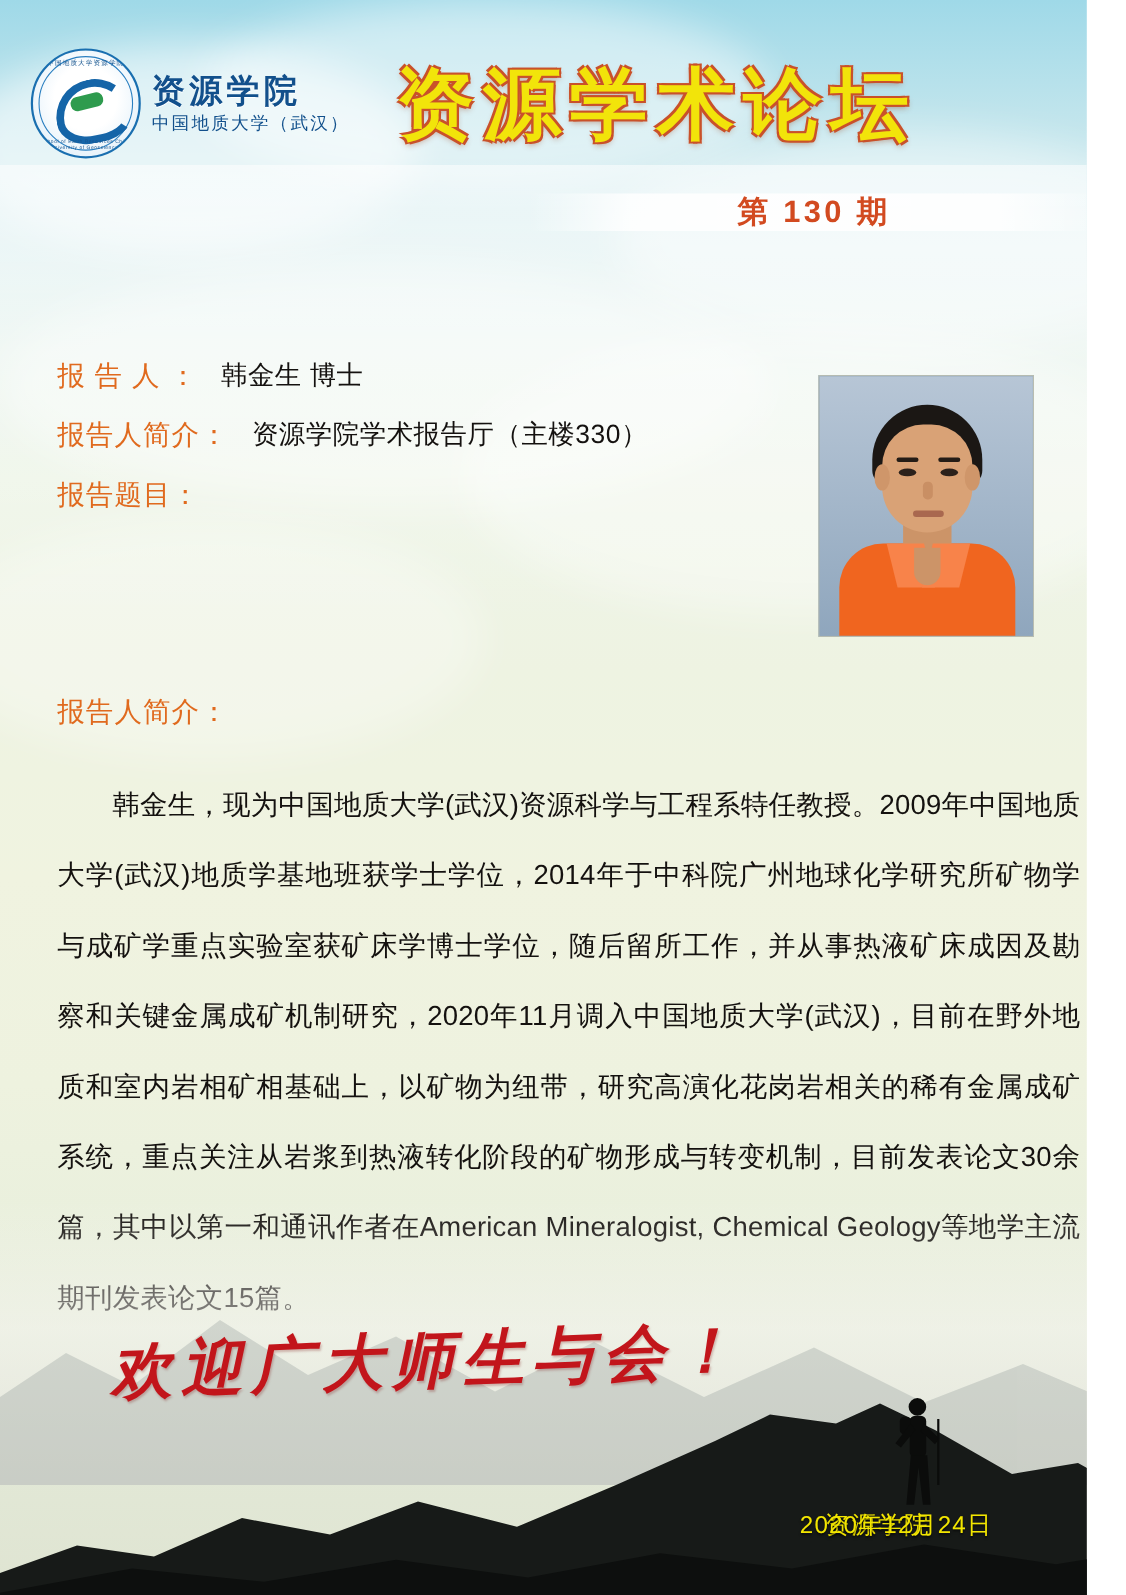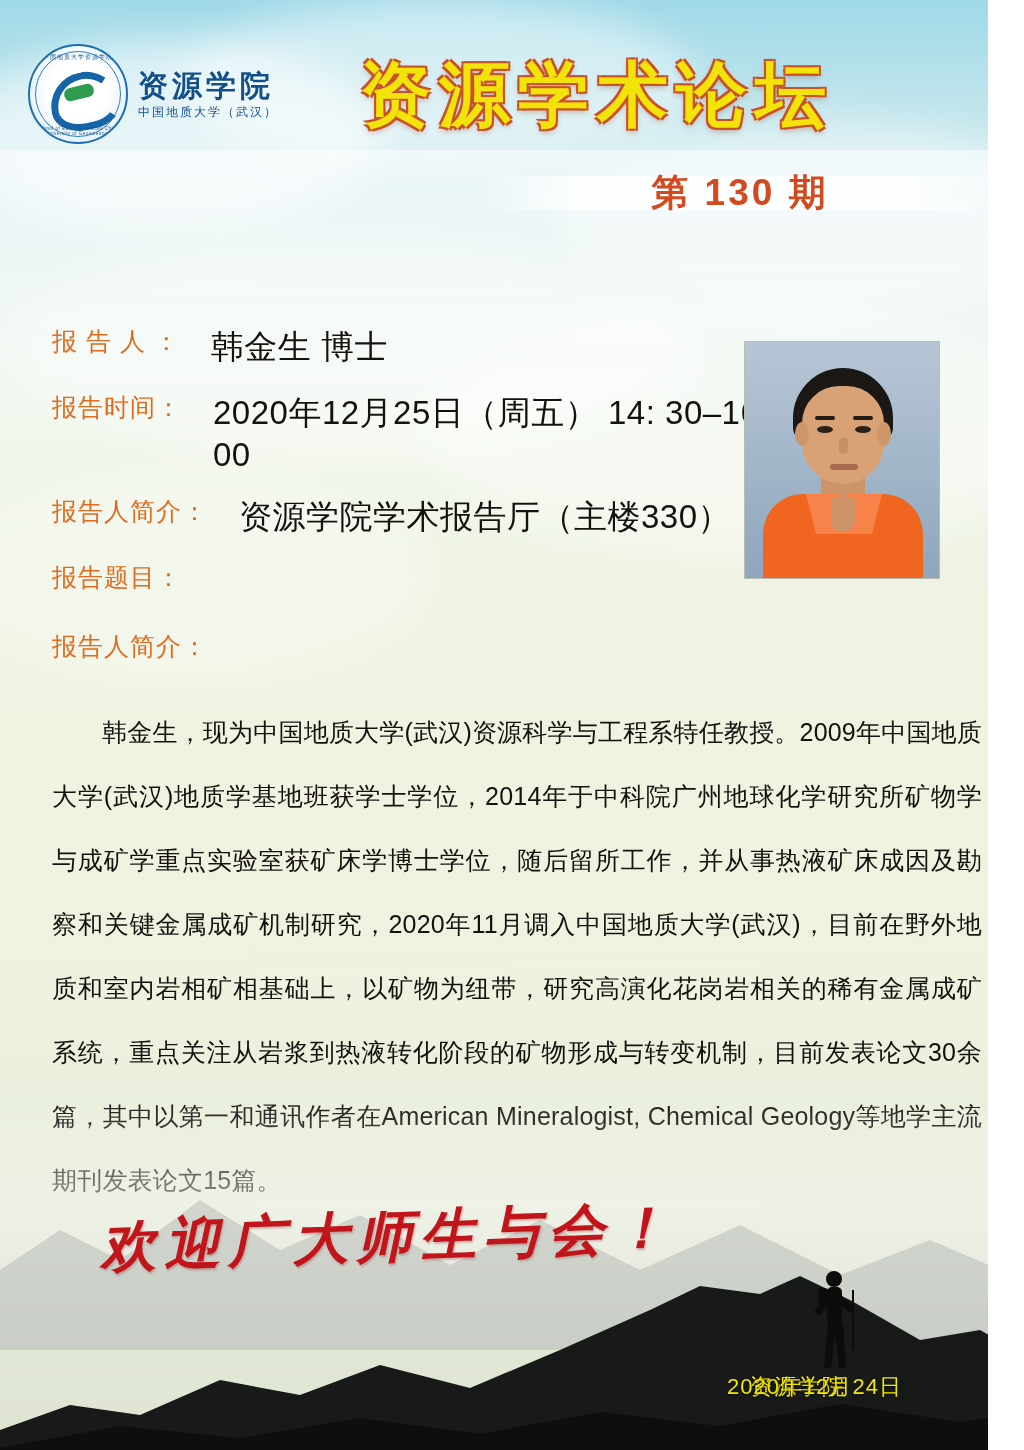--- a/index.html
+++ b/index.html
@@ -45,43 +45,43 @@
   .seal .ring{position:absolute;left:5px;top:5px;right:5px;bottom:5px;border-radius:50%;border:1px solid #2a7fc0;}
   .seal .swoosh{position:absolute;left:20px;top:26px;width:56px;height:44px;
         border:7px solid #1565a8;border-radius:50% 50% 45% 45%/60% 60% 40% 40%;
         border-right-color:transparent;transform:rotate(-12deg);}
   .seal .green{position:absolute;left:34px;top:40px;width:30px;height:13px;background:#2e9b4e;border-radius:6px;transform:rotate(-14deg);}
   .seal .txt-top{position:absolute;left:0;right:0;top:7px;text-align:center;font-size:6px;color:#17558f;letter-spacing:1px;}
   .seal .txt-bot{position:absolute;left:0;right:0;bottom:6px;text-align:center;font-size:4.5px;color:#17558f;letter-spacing:.5px;}
   .logo-text{line-height:1.1;}
   .logo-cn{font-size:30px;font-weight:bold;color:#12508c;letter-spacing:4px;
            text-shadow:0 1px 0 #ffffff;}
-  .logo-sub{font-size:12px;color:#12508c;letter-spacing:2px;margin-top:4px;}
+  .logo-sub{font-size:16px;color:#12508c;letter-spacing:2px;margin-top:4px;}
 
   .title-main{
     position:absolute;left:360px;top:48px;width:620px;
     font-size:71px;font-weight:bold;color:#f2e40a;letter-spacing:8px;
     font-family:"DejaVu Serif","Liberation Serif",serif;
     text-shadow:
       -2px -2px 0 #c9512a, 2px -2px 0 #c9512a, -2px 2px 0 #c9512a, 2px 2px 0 #c9512a,
       0 3px 6px rgba(150,60,20,.45);
     white-space:nowrap;
   }
   .issue-bar{position:absolute;left:480px;top:176px;width:520px;height:34px;
     background:linear-gradient(to right,rgba(255,255,255,0) 0%,rgba(255,255,255,0.85) 18%,rgba(255,255,255,0.9) 50%,rgba(255,255,255,0.85) 82%,rgba(255,255,255,0) 100%);
     border-radius:3px;}
   .issue-text{position:absolute;left:480px;top:176px;width:520px;height:34px;
     display:flex;align-items:center;justify-content:center;
-    font-size:37px;font-weight:bold;color:#d24a20;letter-spacing:3px;}
+    font-size:28px;font-weight:bold;color:#d24a20;letter-spacing:3px;}
 
   
   .info{position:absolute;left:52px;top:325px;width:720px;}
-  .info-row{display:flex;align-items:flex-start;margin-bottom:21px;gap:22px;}
+  .info-row{display:flex;align-items:flex-start;margin-bottom:21px;}
   .info-label{color:#e06a1e;font-size:25px;white-space:nowrap;letter-spacing:1px;}
-  .info-value{color:#14110f;font-size:33px;margin-left:9px;letter-spacing:0.5px;}
+  .info-value{color:#14110f;font-size:24px;margin-left:21px;letter-spacing:0.5px;}
 
   .photo{position:absolute;right:48px;top:341px;width:194px;height:236px;
          border:1px solid #b9bdb0;background:#8aa3bd;overflow:hidden;}
   .ph-bg{position:absolute;inset:0;background:linear-gradient(to bottom,#b7c6d6,#8fa6bd);}
   .ph-hair{position:absolute;left:48px;top:26px;width:100px;height:72px;background:#1b1714;border-radius:50px 50px 12px 12px;}
   .ph-face{position:absolute;left:57px;top:44px;width:82px;height:98px;background:#d9a276;border-radius:40px 40px 44px 44px;}
   .ph-ear-l{position:absolute;left:50px;top:80px;width:14px;height:24px;background:#cf966a;border-radius:50%;}
   .ph-ear-r{position:absolute;left:132px;top:80px;width:14px;height:24px;background:#cf966a;border-radius:50%;}
   .ph-eye-l{position:absolute;left:72px;top:84px;width:16px;height:7px;background:#2b211b;border-radius:50%;}
   .ph-eye-r{position:absolute;left:110px;top:84px;width:16px;height:7px;background:#2b211b;border-radius:50%;}
@@ -146,24 +146,20 @@
   <div class="title-main">资源学术论坛</div>
   <div class="issue-bar"></div>
   <div class="issue-text">第 130 期</div>
 
   <div class="info">
     <div class="info-row">
       <span class="info-label">报 告 人 ：</span>
       <span class="info-value">韩金生 博士</span>
     </div>
     <div class="info-row">
-      <span class="info-label">报告时间：</span>
-      <span class="info-value">2020年12月25日（周五） 14: 30–16: 00</span>
-    </div>
-    <div class="info-row">
       <span class="info-label">报告人简介：</span>
       <span class="info-value">资源学院学术报告厅（主楼330）</span>
     </div>
     <div class="info-row">
       <span class="info-label">报告题目：</span>
     </div>
   </div>
 
   <div class="photo">
     <div class="ph-bg"></div>

